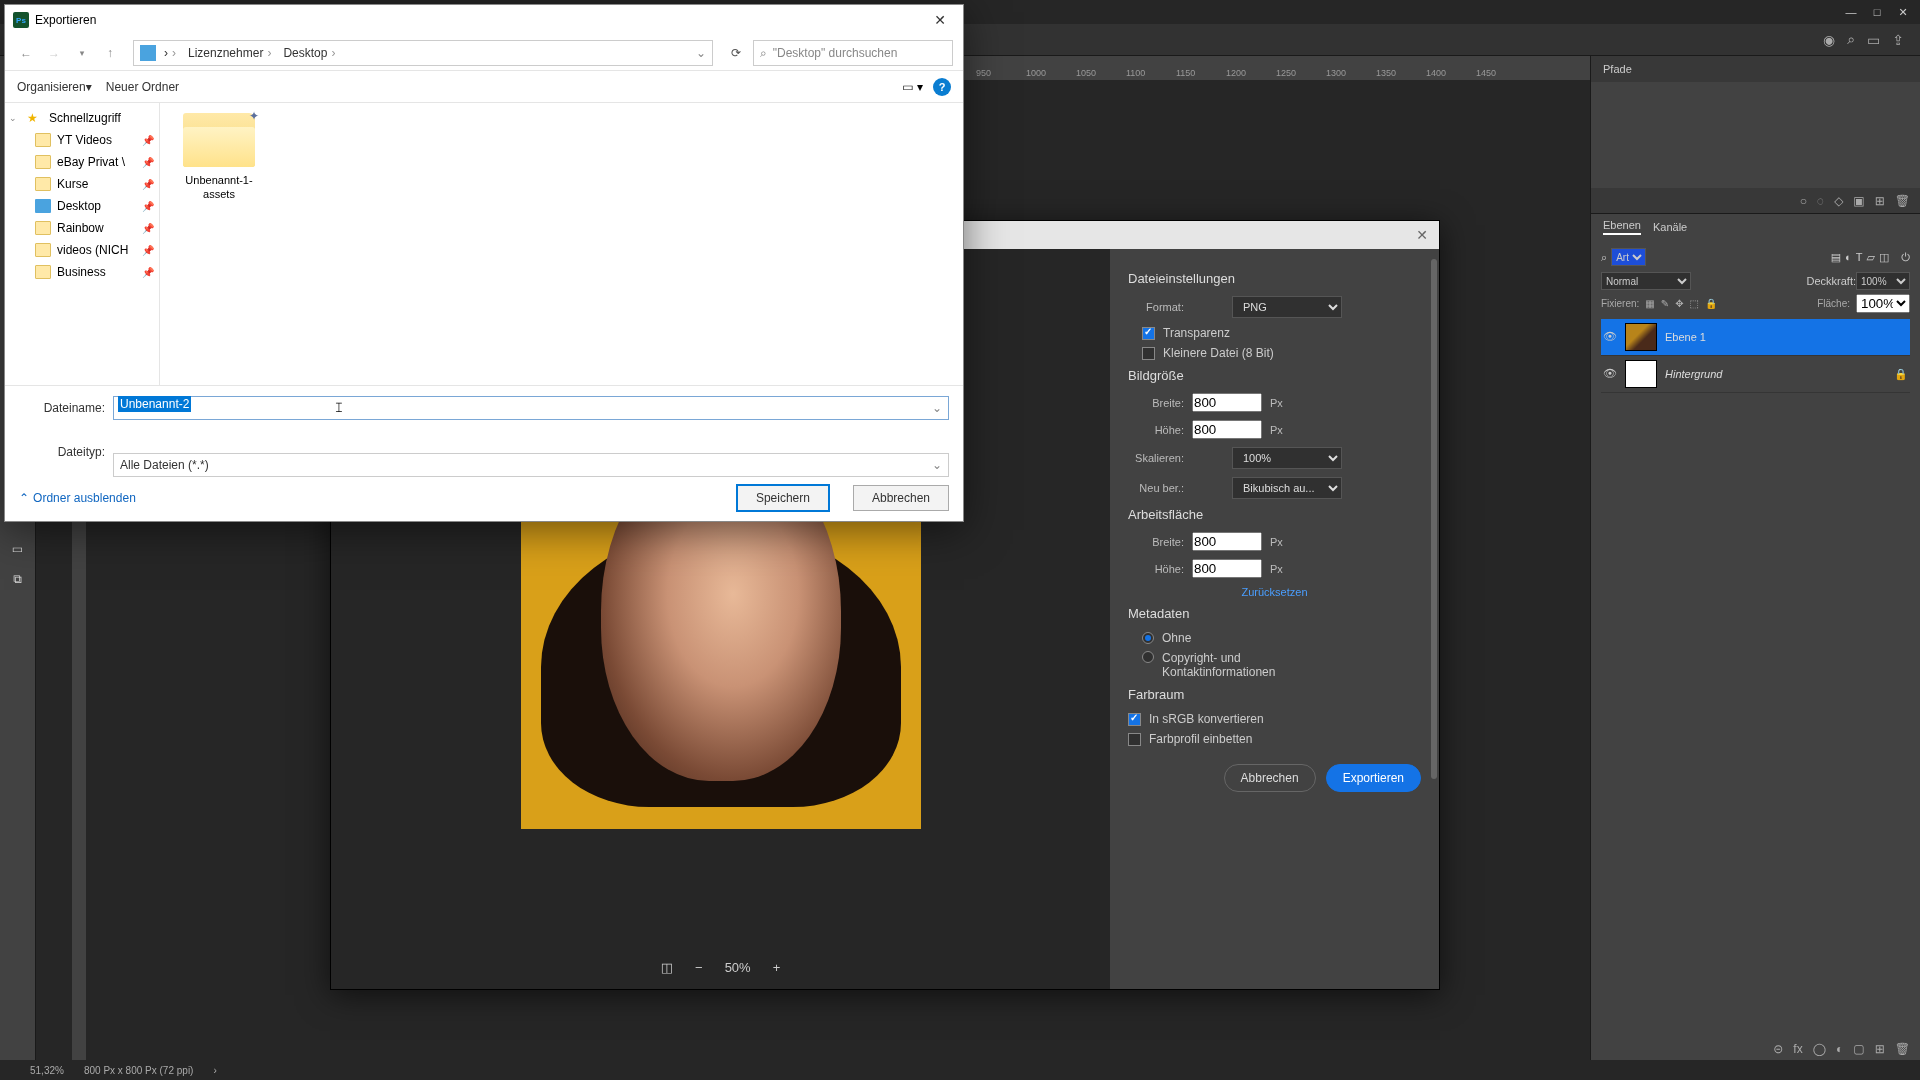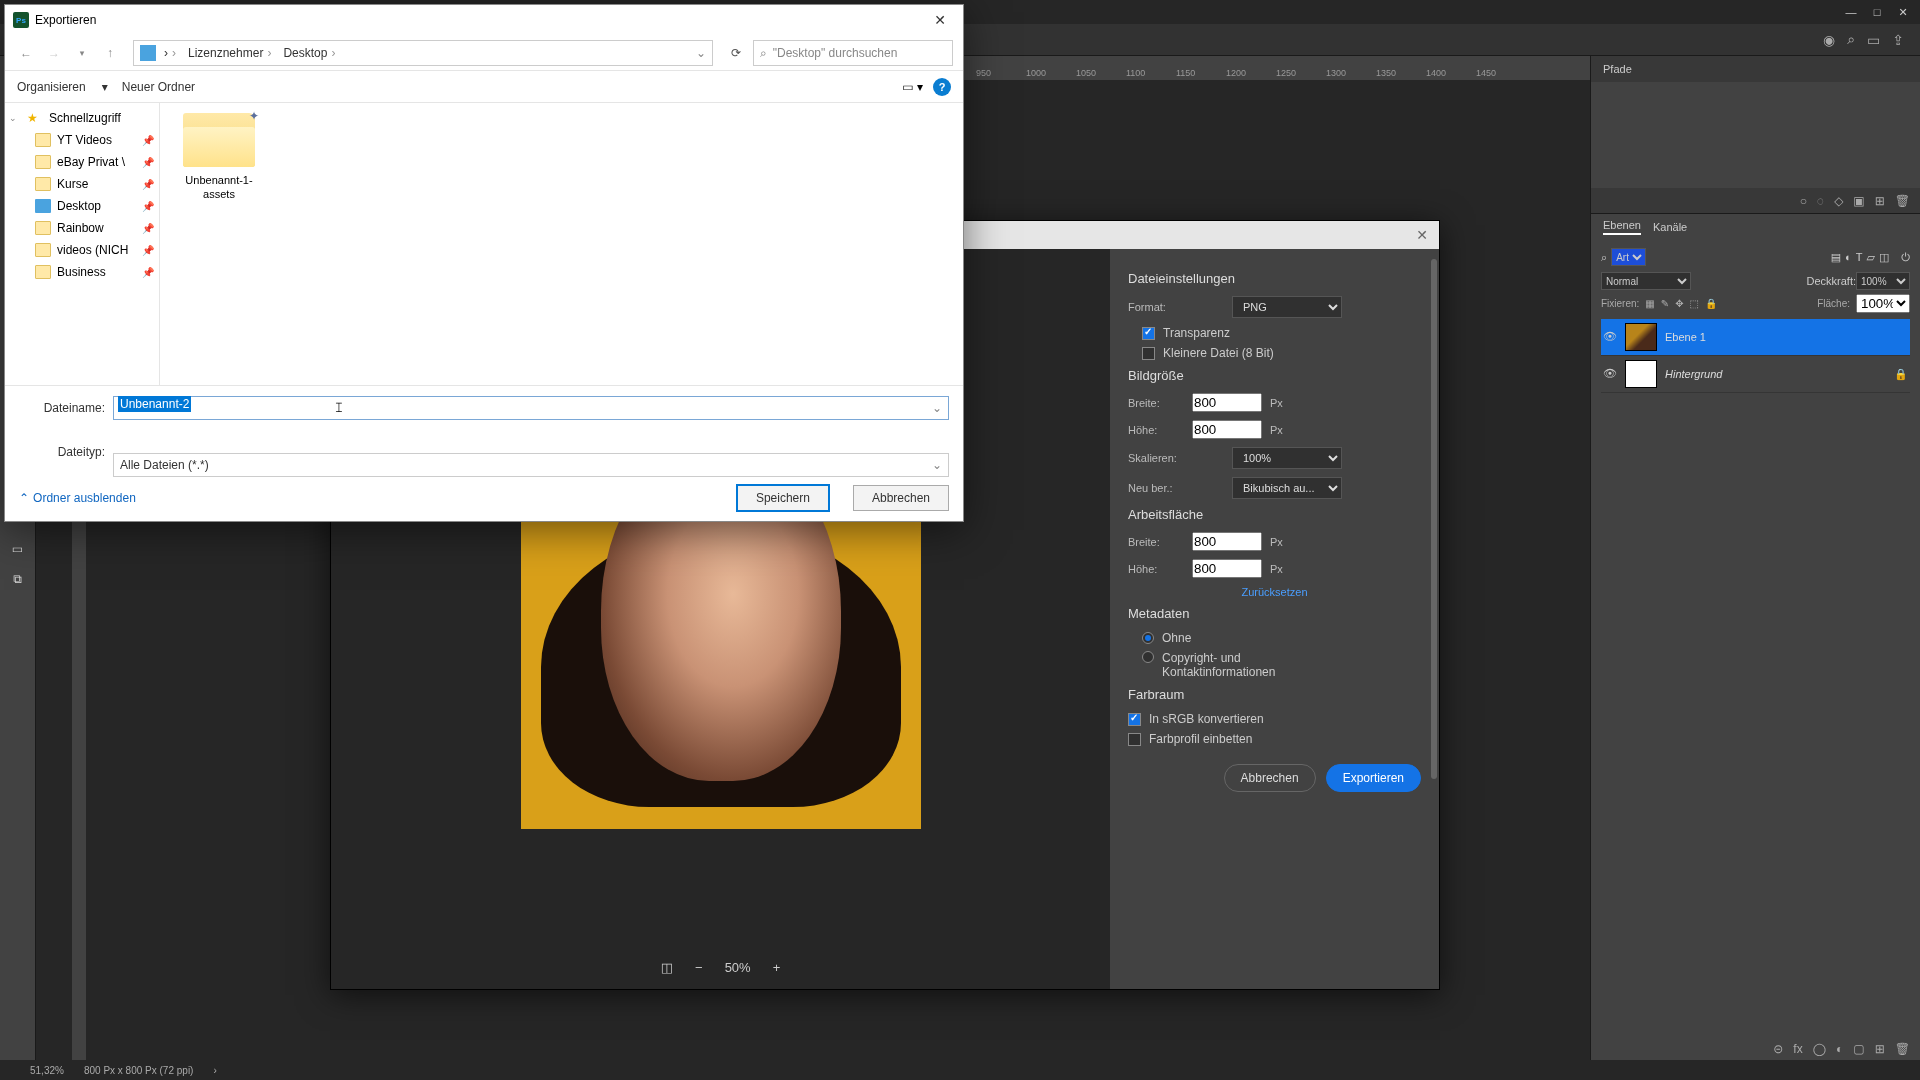--- a/index.html
+++ b/index.html
@@ -57,21 +57,21 @@
 .preview-img { width:400px; height:420px; background:#d9a019; position:relative; overflow:hidden;}
 .face-shape { position:absolute; left:50%; top:48%; transform:translate(-50%,-50%); width:240px; height:340px; background:radial-gradient(ellipse at 55% 45%, #e8b998 0%, #c99275 35%, #7a4a35 70%, #3a1f14 100%); border-radius:50% 50% 45% 45%;}
 .hair-shape { position:absolute; left:50%; top:28%; transform:translateX(-50%); width:360px; height:280px; background:#1a0f0a; border-radius:50% 50% 30% 30%;}
 .preview-controls { position:absolute; bottom:14px; display:flex; gap:22px; align-items:center; color:#ccc;}
 .preview-controls span { font-size:13px;}
 
 .export-settings { width:329px; background:#424242; padding:14px 18px; color:#ccc; font-size:12px; overflow-y:auto; position:relative;}
 .settings-scrollbar { position:absolute; right:2px; top:10px; width:6px; height:520px; background:#666; border-radius:3px;}
 .sect-title { font-size:13px; margin:8px 0 10px; color:#ddd;}
 .field-row { display:flex; align-items:center; margin-bottom:8px; gap:8px;}
-.field-label { width:56px; color:#bbb; font-size:11px;}
+.field-label { width:56px; text-align:right; color:#bbb; font-size:11px;}
 .field-row select, .field-row input[type=text] { background:#303030; color:#ddd; border:1px solid #555; font-size:11px; height:22px; padding:0 6px;margin-left:40px;}
 .field-row select { width:110px;}
 .field-row input.num { width:70px;}
 .unit { font-size:11px; color:#bbb;}
 .checkbox-row { display:flex; align-items:center; gap:8px; margin-bottom:6px; padding-left:14px;}
 .cb { width:13px; height:13px; border:1px solid #888; background:#303030; position:relative;}
 .cb.checked { background:#1473e6;}
 .cb.checked::after { content:"✓"; color:#fff; font-size:10px; position:absolute; top:-2px; left:1px; font-weight:bold;}
 .radio { width:12px; height:12px; border:1px solid #888; border-radius:50%; background:#303030; position:relative;}
 .radio.checked::after { content:""; position:absolute; inset:2px; background:#1473e6; border-radius:50%;}
@@ -88,21 +88,21 @@
 .sd-title-close { margin-left:auto; width:30px; height:22px; display:flex; align-items:center; justify-content:center; font-size:14px; color:#333;}
 .sd-nav { height:36px; display:flex; align-items:center; padding:0 10px; gap:6px; border-bottom:1px solid #e5e5e5;}
 .sd-navbtn { width:22px; height:22px; color:#888; display:flex; align-items:center; justify-content:center;}
 .sd-addr { flex:1; height:26px; border:1px solid #ccc; display:flex; align-items:center; padding:0 6px; gap:4px; margin:0 6px;}
 .sd-addr-icon { width:16px; height:16px; background:#4aa3df;}
 .sd-crumb { font-size:12px; color:#333; padding:0 4px;}
 .sd-crumb.sep::after { content:"›"; margin-left:4px; color:#999;}
 .sd-refresh { width:22px; height:22px; color:#555; display:flex; align-items:center; justify-content:center;}
 .sd-search { width:200px; height:26px; border:1px solid #ccc; display:flex; align-items:center; padding:0 6px; gap:6px; color:#888;}
 .sd-toolbar { height:32px; display:flex; align-items:center; padding:0 12px; gap:14px; border-bottom:1px solid #e5e5e5;}
-.sd-tbtn { font-size:12px; color:#333; display:flex; align-items:center; gap:16px;}
+.sd-tbtn { font-size:12px; color:#333; display:flex; align-items:center; gap:0;}
 .sd-toolbar-right { margin-left:auto; display:flex; gap:10px; align-items:center;}
 .sd-help { width:18px; height:18px; border-radius:50%; background:#0a7dd1; color:#fff; font-size:11px; display:flex; align-items:center; justify-content:center; font-weight:bold;}
 
 .sd-body { flex:1; display:flex; overflow:hidden;}
 .sd-tree { width:155px; border-right:1px solid #e5e5e5; padding:4px 0; overflow-y:auto;}
 .sd-tree-item { display:flex; align-items:center; gap:6px; padding:4px 4px 4px 12px; font-size:12px; color:#000;}
 .sd-tree-item.root { padding-left:4px;}
 .chevron { width:12px; color:#888; font-size:9px;}
 .tree-icon { width:16px; height:14px; display:inline-block;}
 .tree-icon.star { color:#f0b400;}

